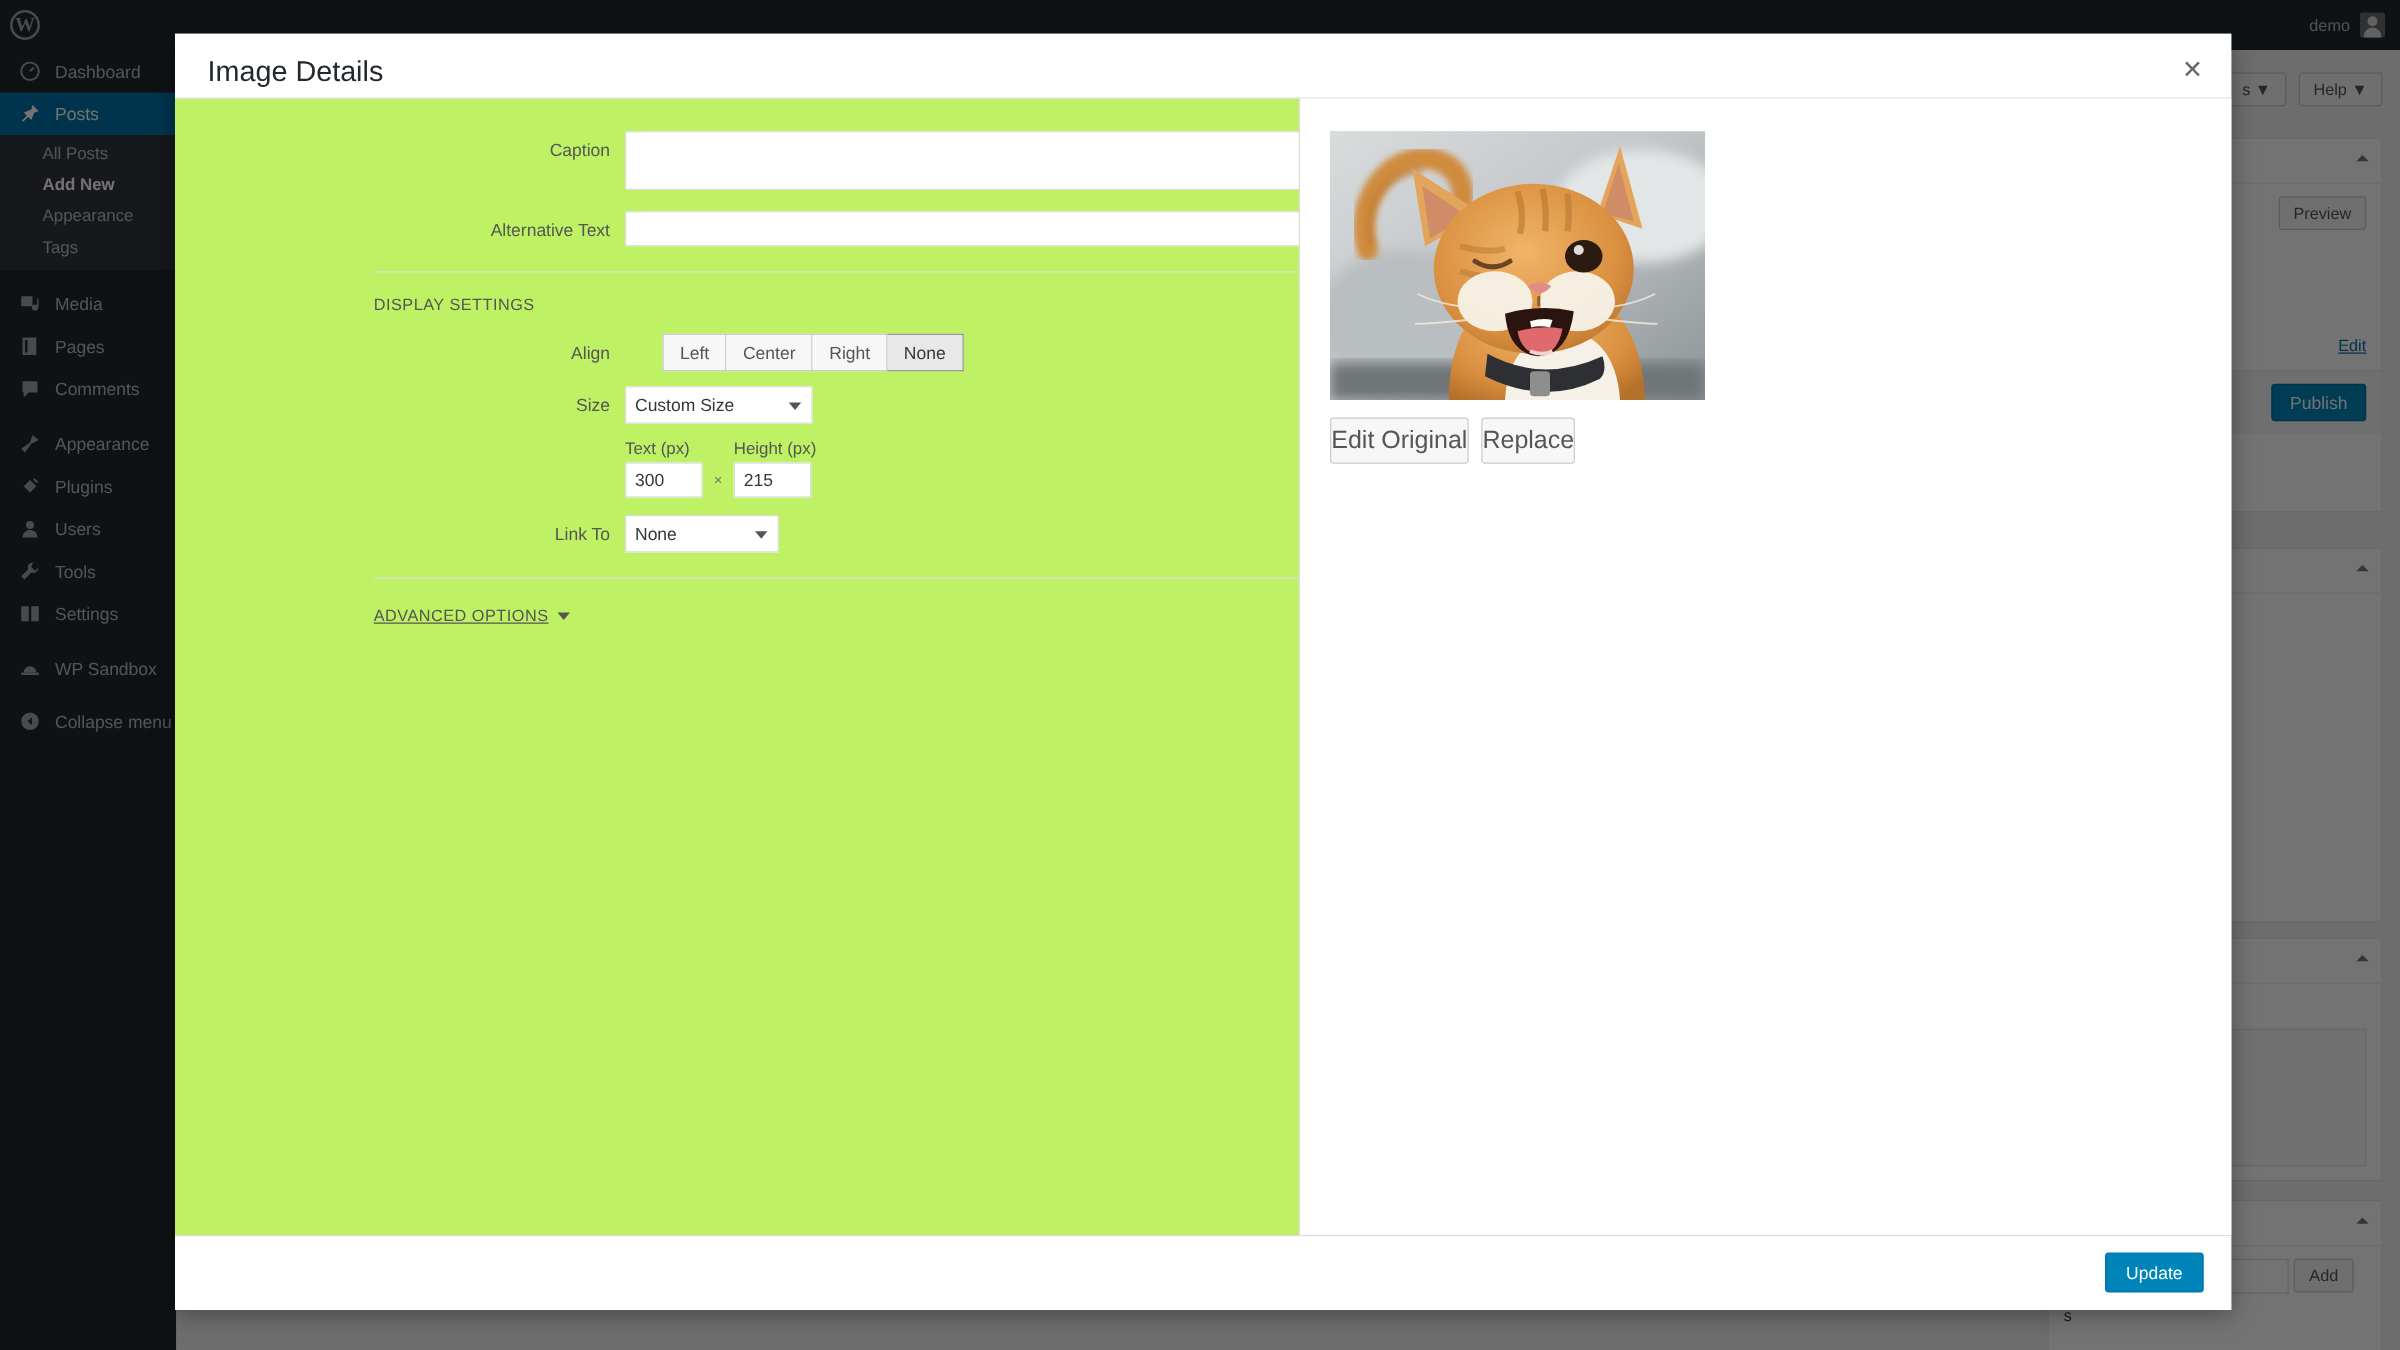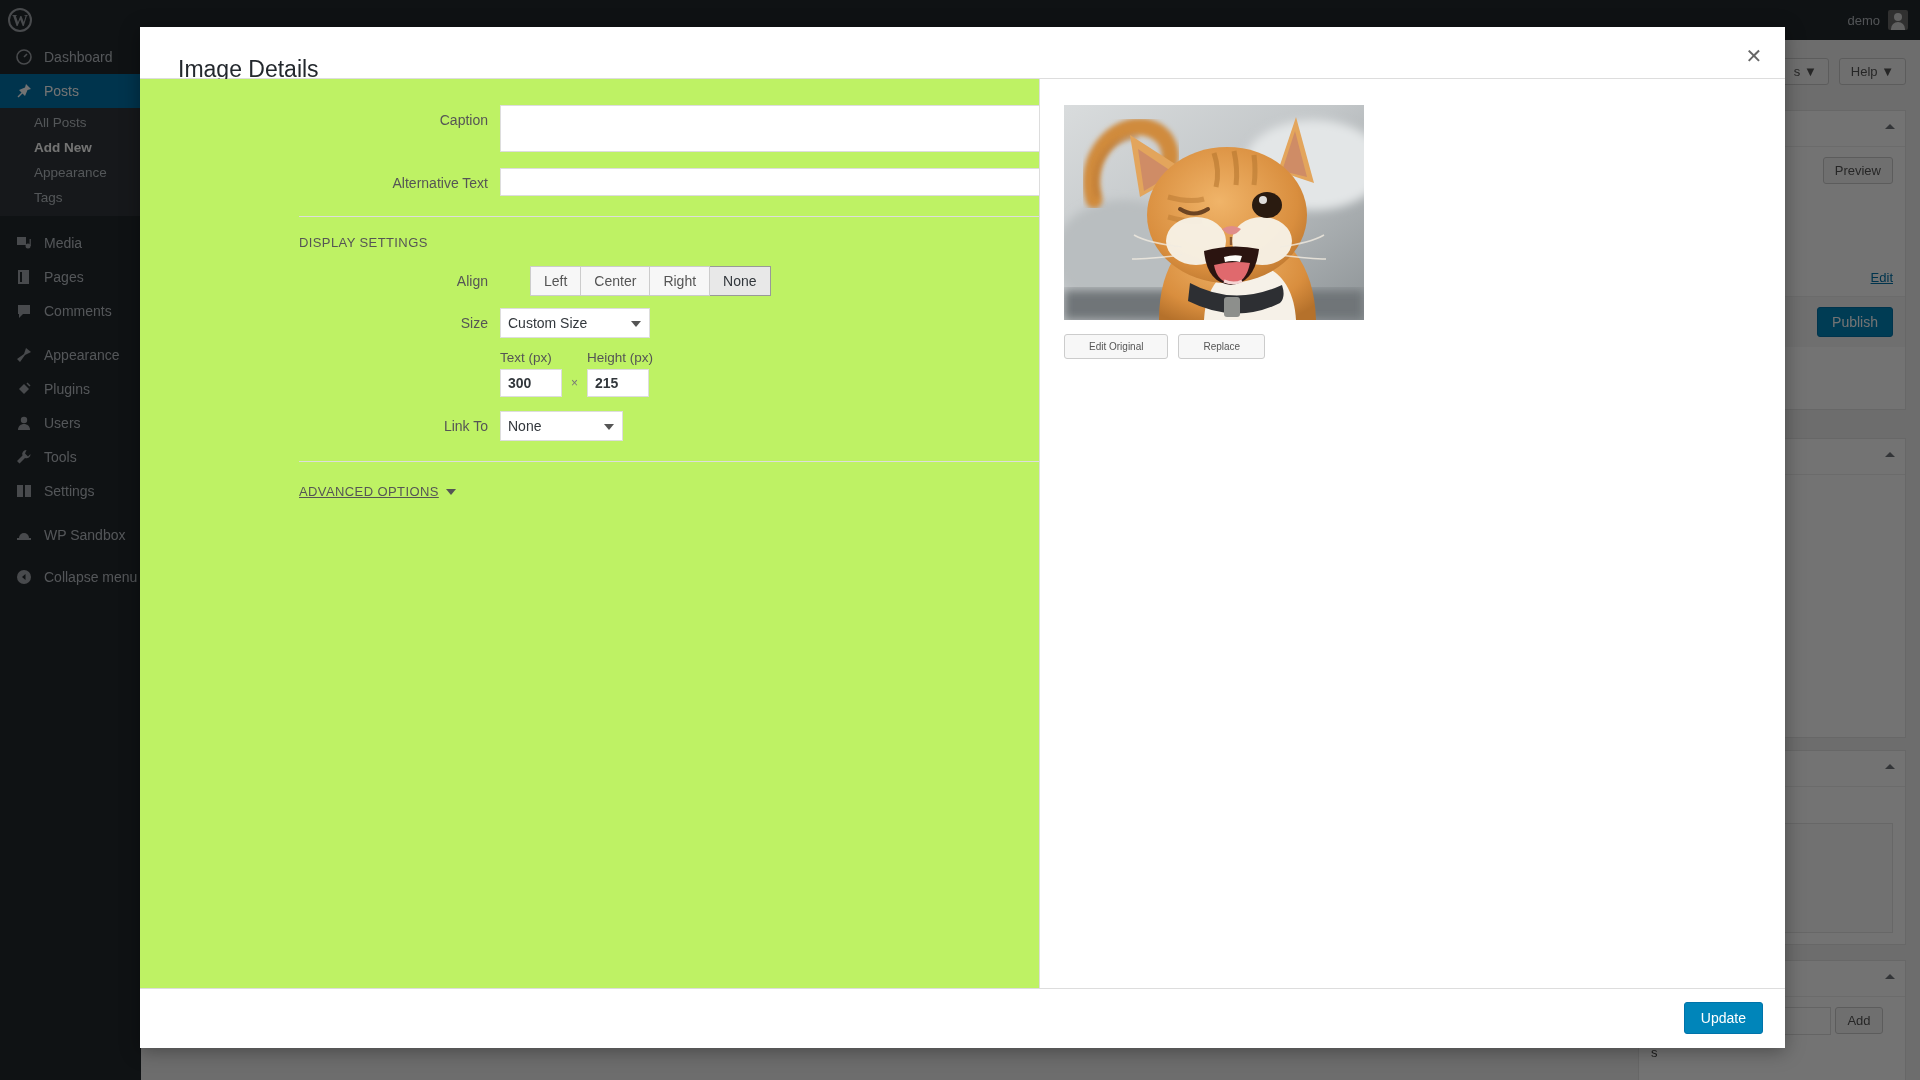--- a/index.html
+++ b/index.html
@@ -145,21 +145,21 @@
   #modal-header {
     height: 52px;
     border-bottom: 1px solid #ddd;
     position: relative;
     flex: 0 0 auto;
     background: #fff;
   }
   #modal-title {
     position: absolute; left: 22px; top: 13px;
     font-size: 23px; color: #23282d; font-weight: normal;
-    margin: 16px;
+    margin: 4px;
   }
   #modal-close {
     position: absolute; right: 16px; top: 14px;
     width: 30px; height: 30px;
     border: none; background: transparent;
     color: #666; font-size: 20px; line-height: 1;
     cursor: pointer;
   }
 
   #modal-body {
@@ -250,21 +250,21 @@
   .link-select { width: 123px; }
 
   
   .dim-wrap { display: flex; align-items: flex-end; gap: 0; }
   .dim-col { display: flex; flex-direction: column; }
   .dim-label { font-size: 13.5px; color: #555; margin-bottom: 4px; }
   .dim-input {
     width: 62px; height: 28px;
     border: 1px solid #ddd; background: #fff;
     font-family: "Liberation Sans", sans-serif; font-size: 14px;
-    padding: 2px 7px; color: #32373c; font-weight: bold;
+    padding: 2px 7px; color: #32373c;
   }
   .dim-x { font-size: 12px; color: #777; margin: 0 9px 7px 9px; }
 
   .adv-toggle {
     margin: 22px 0 0 159px;
     font-size: 13px; color: #555; letter-spacing: 0.4px;
     display: inline-flex; align-items: center; gap: 7px;
     cursor: pointer; text-transform: uppercase; text-decoration: underline;
   }
   .adv-caret {
@@ -276,21 +276,21 @@
   
   #img-preview {
     width: 300px; height: 215px;
     border: 0; display: block;
     background: #cfd2d4; overflow: hidden; position: relative;
   }
   #img-preview svg { display: block; }
   .preview-actions { margin-top: 14px; display: flex; gap: 10px; }
   .preview-actions button {
     background: #f7f7f7; border: 1px solid #ccc; border-radius: 3px;
-    color: #555; font-size: 10px; padding: 6px 24px; cursor: pointer;
+    color: #555; font-size: 20px; padding: 6px 0; cursor: pointer;
     font-family: "Liberation Sans", sans-serif;
   }
 
   #modal-footer {
     flex: 0 0 auto;
     height: 60px;
     background: #fff;
     border-top: 1px solid #ddd;
     position: relative;
   }

